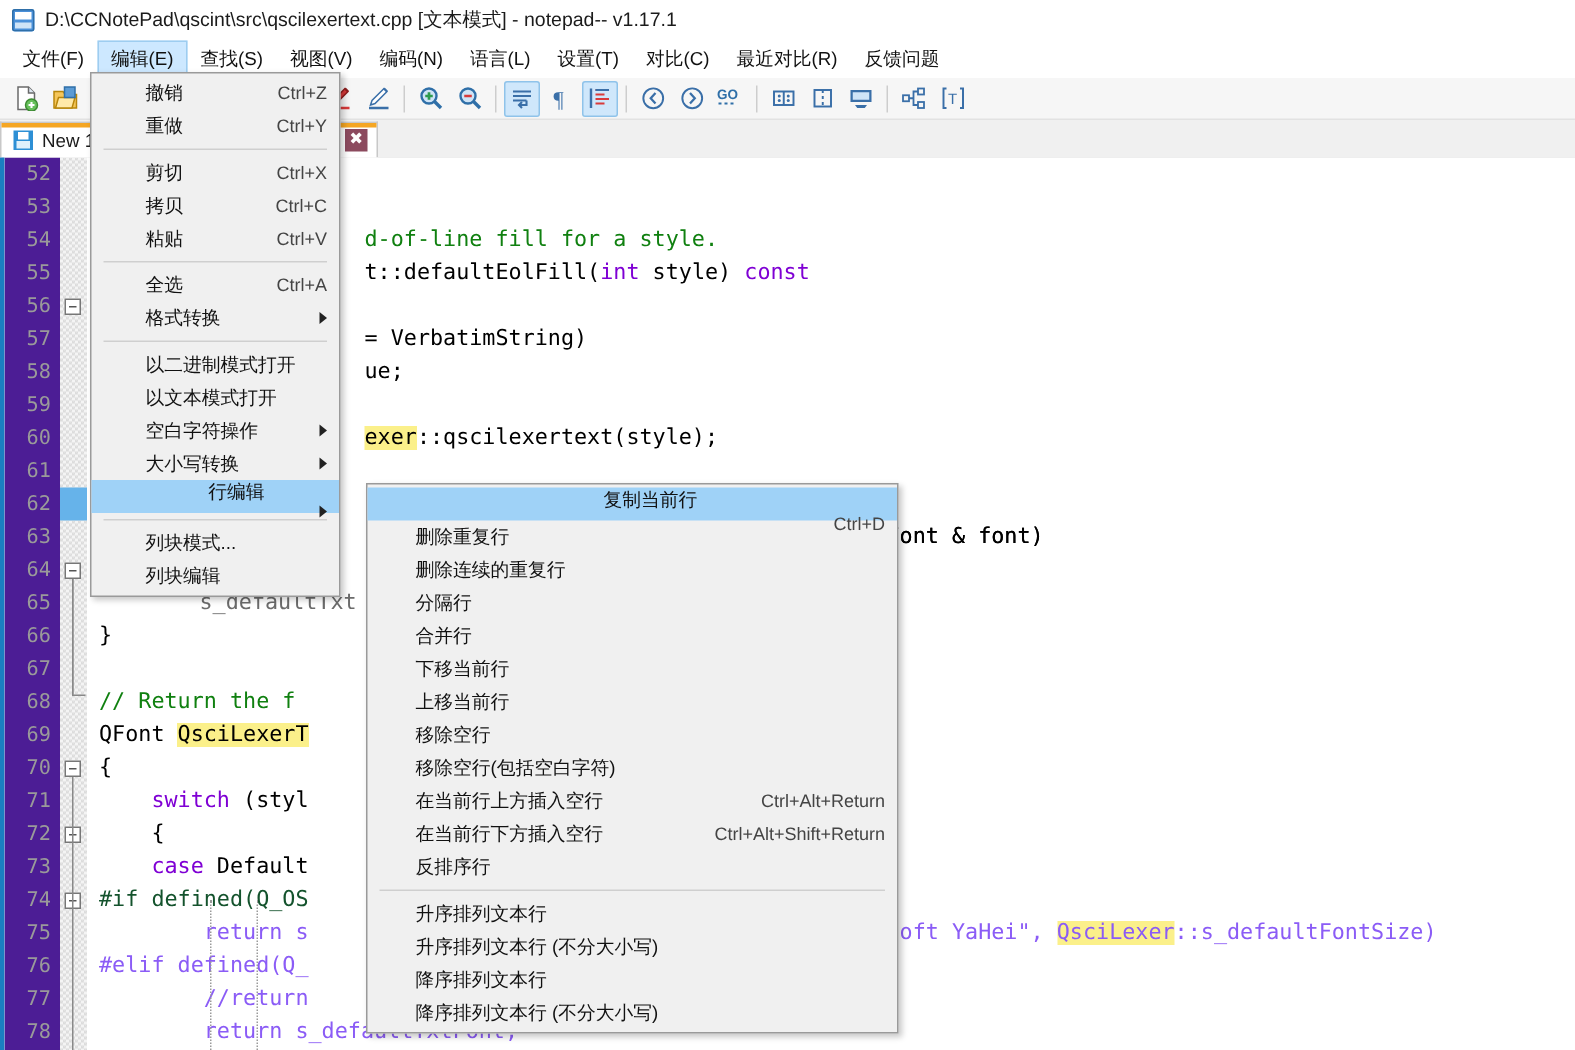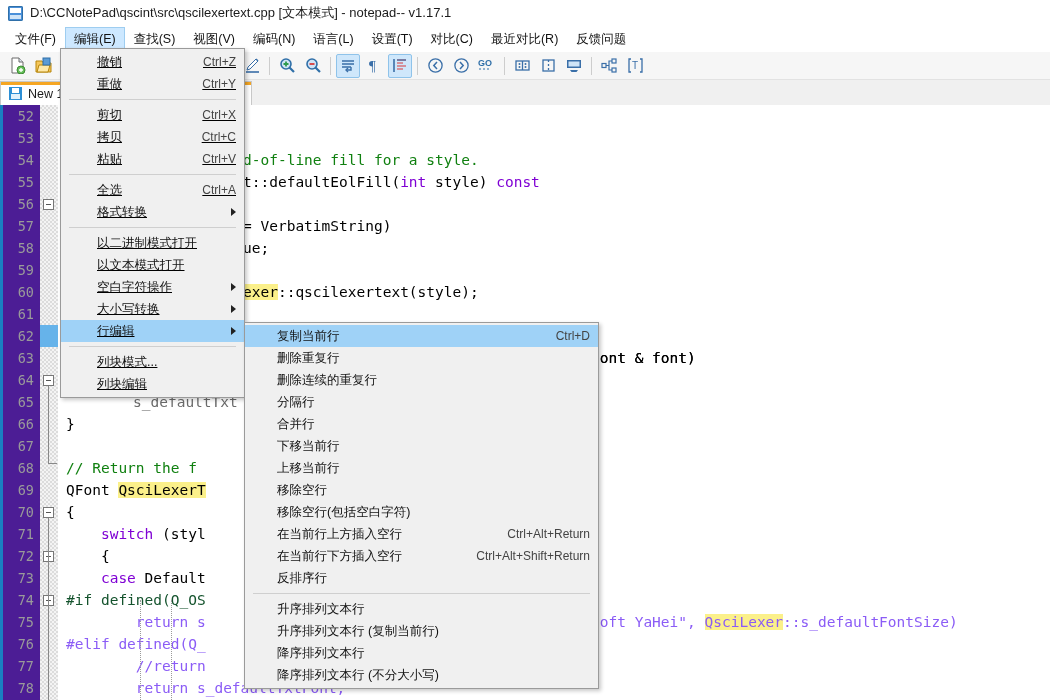--- a/index.html
+++ b/index.html
@@ -157,30 +157,30 @@
   .popup{
     position:absolute;background:#f0f0f0;border:1px solid #9a9a9a;
     box-shadow:2px 2px 4px rgba(0,0,0,0.22);
     padding:2px 0;box-sizing:border-box;z-index:50;
   }
   .mrow{
     display:flex;align-items:center;height:22px;
     padding:0 8px 0 0;position:relative;white-space:nowrap;
     font-size:12.5px;color:#111;
   }
-  .mrow.sel{background:#9fd2f7;}
+  .mrow.sel{background:#9fd2f7;flex-direction:column;}
   .mrow .lbl{margin-left:36px;flex:0 0 auto;}
   .mrow .acc{margin-left:auto;color:#444;padding-left:24px;font-size:12px;}
   .mrow .arrow{
     margin-left:auto;width:0;height:0;border-left:5px solid #222;
     border-top:4px solid transparent;border-bottom:4px solid transparent;
   }
   .msep{height:1px;background:#cfcfcf;margin:4px 8px 4px 8px;}
 
-  #editMenu{left:60px;top:48px;width:185px;text-decoration:underline;}
+  #editMenu{left:60px;top:48px;width:167px;}
   #lineMenu{left:244px;top:322px;width:355px;}
   #lineMenu .mrow .lbl{margin-left:32px;}
   #lineMenu .mrow .acc{padding-left:20px;}
 </style>
 </head>
 <body>
 
 <div id="app">
 
   <div class="titlebar">
@@ -561,21 +561,21 @@
       <span class="acc">Ctrl+Alt+Shift+Return</span>
     </div>
     <div class="mrow">
       <span class="lbl">反排序行</span>
     </div>
     <div class="msep"></div>
     <div class="mrow">
       <span class="lbl">升序排列文本行</span>
     </div>
     <div class="mrow">
-      <span class="lbl">升序排列文本行 (复制当前行)</span>
+      <span class="lbl">升序排列文本行 (不分大小写)</span>
     </div>
     <div class="mrow">
       <span class="lbl">降序排列文本行</span>
     </div>
     <div class="mrow">
       <span class="lbl">降序排列文本行 (不分大小写)</span>
     </div>
   </div>
 
 </div>

